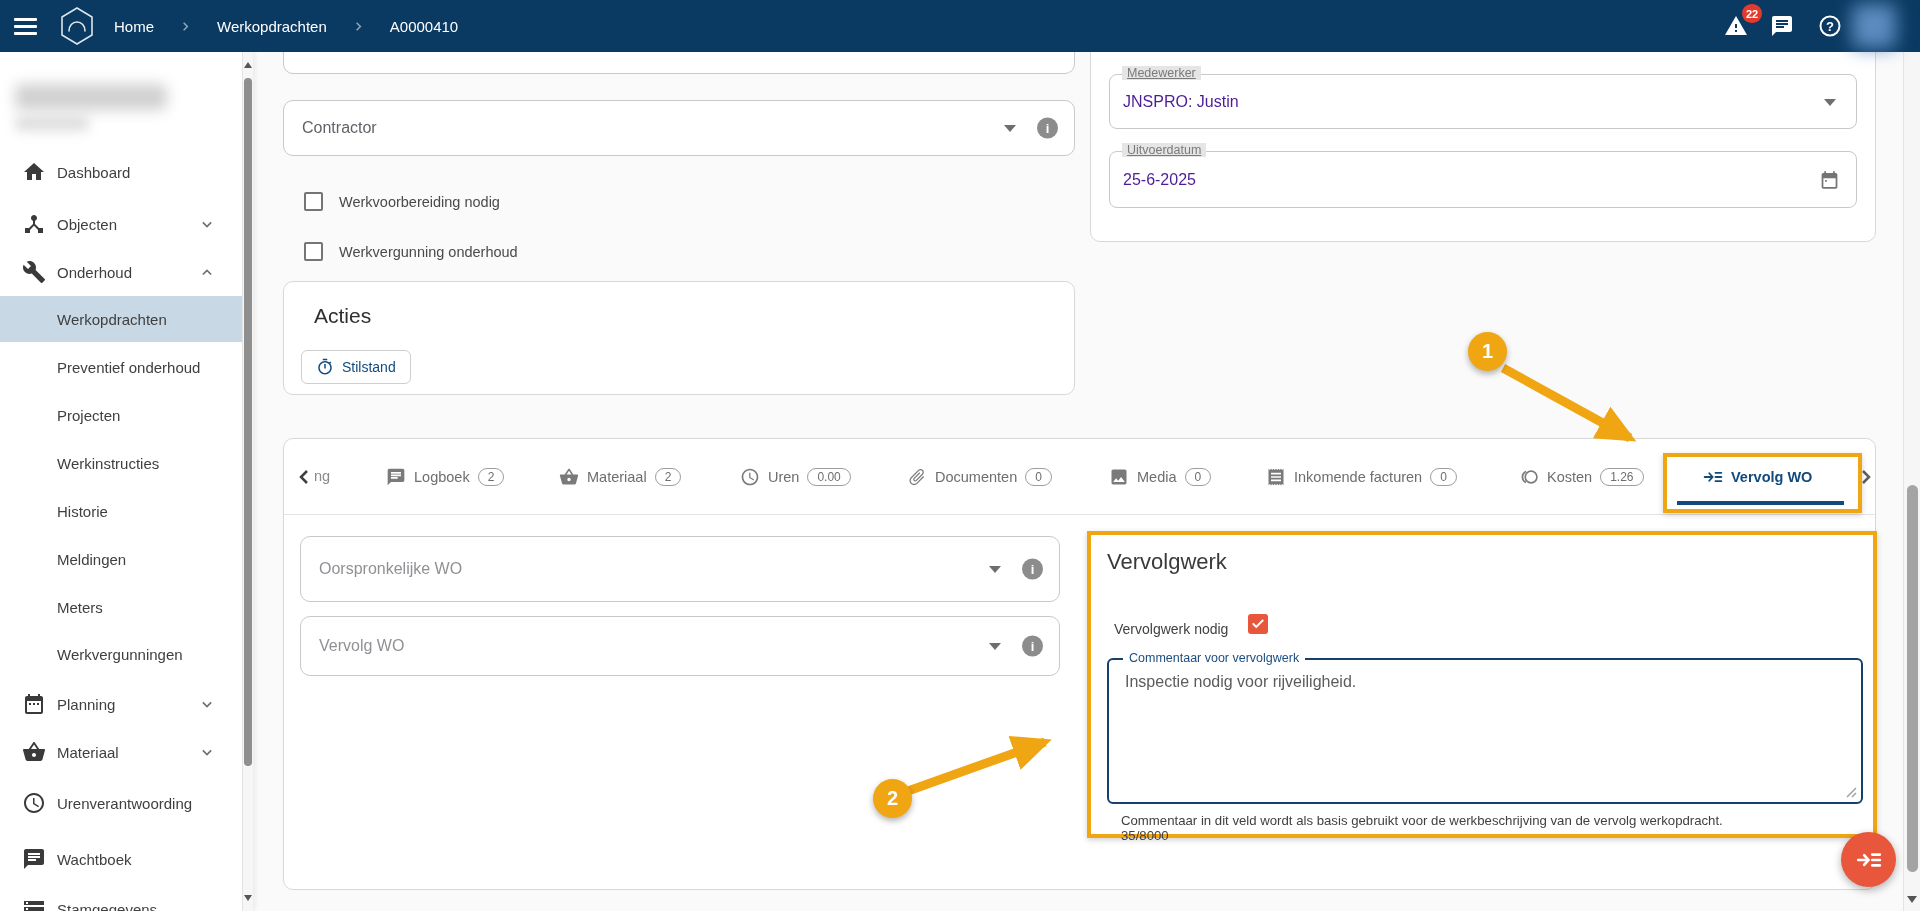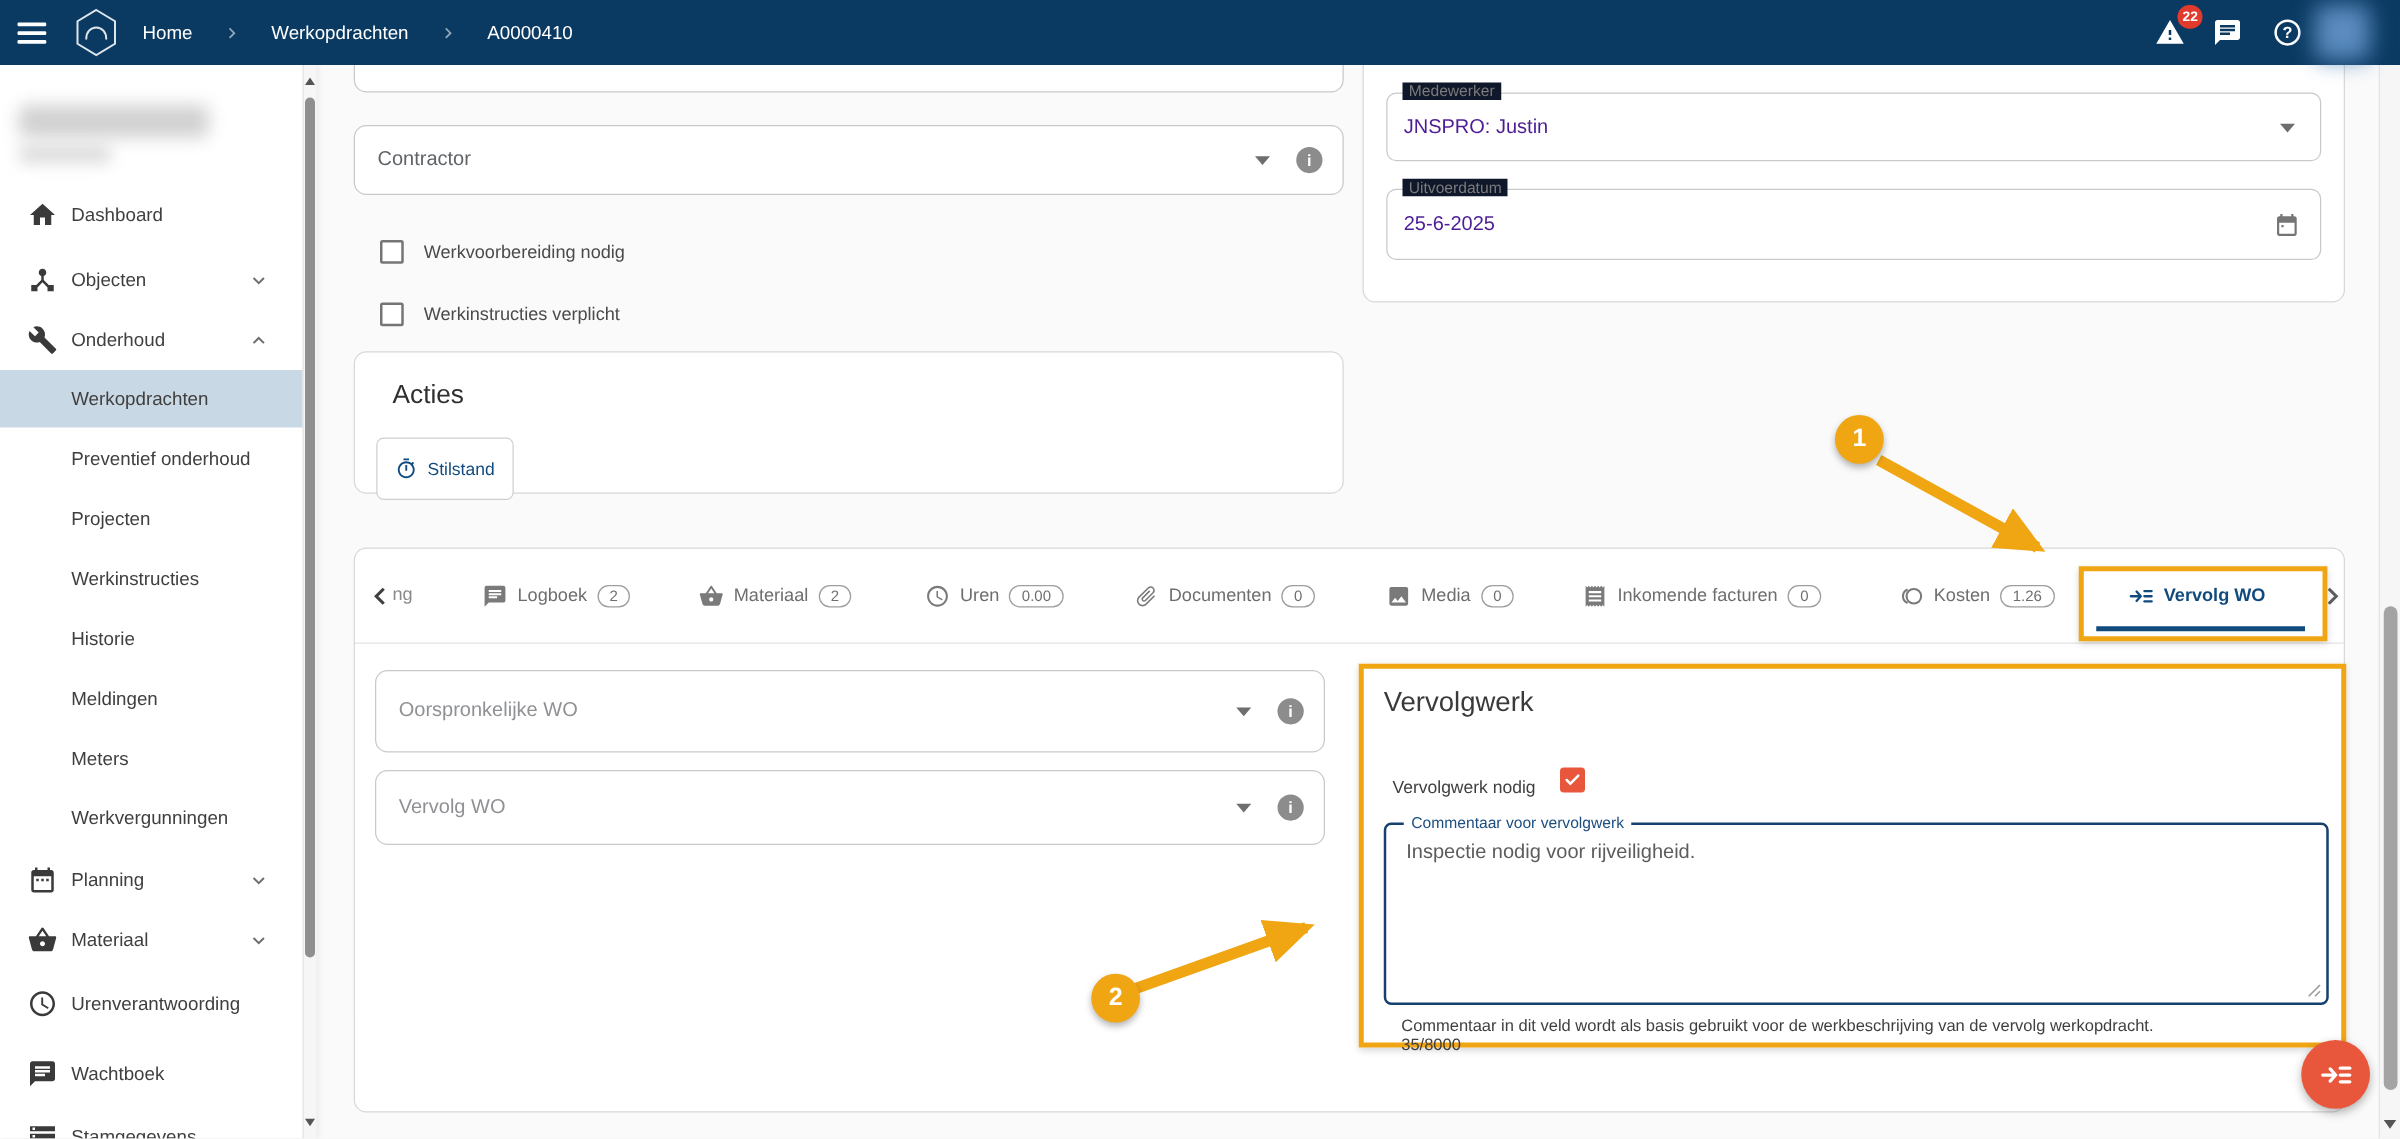--- a/index.html
+++ b/index.html
@@ -36,26 +36,26 @@
   .card { background:#fff; border:1px solid #D8D8D8; border-radius:10px; position:absolute; }
   .field { background:#fff; border:1px solid #C9C9C9; border-radius:10px; position:absolute; cursor:pointer; }
   .field-label { position:absolute; left:18px; top:50%; transform:translateY(-50%); font-size:16px; color:#5F6368; }
   .field-label.placeholder { color:#8F9194; }
   .caret { position:absolute; right:58px; top:50%; margin-top:-3px; width:0; height:0; border-left:6px solid transparent; border-right:6px solid transparent; border-top:7px solid #6E6E6E; }
   .info-dot { position:absolute; right:16px; top:50%; transform:translateY(-50%); width:21px; height:21px; border-radius:50%; background:#8C8C8C; color:#fff; font-size:13px; font-weight:bold; display:flex; align-items:center; justify-content:center; cursor:pointer; }
   .cb-row { position:absolute; display:flex; align-items:center; gap:16px; cursor:pointer;justify-content:center; }
   .cb { width:19px; height:19px; border:2px solid #757575; border-radius:2px; background:#fff; }
   .cb-label { font-size:14.5px; color:#4A4A4A; }
   .mat-field { position:absolute; border:1px solid #C9C9C9; border-radius:8px; background:#fff; }
-  .mat-label { position:absolute; left:12px; top:-9px; background:#0f172a; padding:0 5px; font-size:12.5px; color:#7A7A7A; }
+  .mat-label { position:absolute; left:12px; top:-9px; background:#e5e5e5; padding:0 5px; font-size:12.5px; color:#7A7A7A;text-decoration:underline; }
   .mat-value { position:absolute; left:13px; top:50%; transform:translateY(-50%); font-size:16px; color:#4c1d95; }
   .mat-caret { position:absolute; right:20px; top:50%; margin-top:-3px; width:0; height:0; border-left:6px solid transparent; border-right:6px solid transparent; border-top:7px solid #6E6E6E; }
 
   .acties-title { position:absolute; left:30px; top:22px; font-size:21px; color:#2F2F2F; }
-  .btn-stilstand { position:absolute; left:17px; top:68px; height:50px; padding:0 14px; display:flex; align-items:center; gap:8px; border:1px solid #CFCFCF; border-radius:6px; background:#fff; color:#114B7F; font-size:14px; cursor:pointer; }
+  .btn-stilstand { position:absolute; left:17px; top:68px; height:34px; padding:0 14px; display:flex; align-items:center; gap:8px; border:1px solid #CFCFCF; border-radius:6px; background:#fff; color:#114B7F; font-size:14px; cursor:pointer; }
 
   
   .tabbar { position:absolute; left:0; top:0; width:100%; height:76px; border-bottom:1px solid #E3E3E3; }
   .tab { position:absolute; top:0; height:76px; display:flex; align-items:center; gap:8px; color:#6E6E6E; font-size:14.5px; cursor:pointer; white-space:nowrap; }
   .tab .ticon { width:20px; height:20px; flex:0 0 auto; }
   .pill { border:1px solid #9E9E9E; border-radius:11px; padding:1px 9px; font-size:12px; color:#6E6E6E; }
   .tab.active { color:#114A7D; font-weight:bold; }
   .underline { position:absolute; left:1393px; top:62px; width:167px; height:4px; background:#114A7D; }
   .tab-chev { position:absolute; top:26px; width:24px; height:24px; cursor:pointer; }
   .clipped { position:absolute; left:30px; top:29px; font-size:14.5px; color:#8A8A8A; }
@@ -226,21 +226,21 @@
       <div class="caret"></div>
       <div class="info-dot">i</div>
     </div>
 
     <div class="cb-row" style="left:51px; top:140px;">
       <div class="cb"></div>
       <span class="cb-label">Werkvoorbereiding nodig</span>
     </div>
     <div class="cb-row" style="left:51px; top:190px;">
       <div class="cb"></div>
-      <span class="cb-label">Werkinstructies verplicht</span>
+      <span class="cb-label">Werkvergunning onderhoud</span>
     </div>
 
     <div class="card" style="left:30px; top:229px; width:792px; height:114px;">
       <div class="acties-title">Acties</div>
       <button class="btn-stilstand">
         <svg width="18" height="18" viewBox="0 0 24 24">
             <path fill="#114B7F" d="M15 1H9v2h6V1zm-4 13h2V8h-2v6zm8.03-6.61l1.42-1.42c-.43-.51-.9-.99-1.41-1.41l-1.42 1.42C16.07 4.74 14.12 4 12 4c-4.97 0-9 4.03-9 9s4.02 9 9 9 9-4.03 9-9c0-2.12-.74-4.07-1.97-5.61zM12 20c-3.87 0-7-3.13-7-7s3.13-7 7-7 7 3.13 7 7-3.13 7-7 7z"></path>
           </svg>
         <span>Stilstand</span>
       </button>

